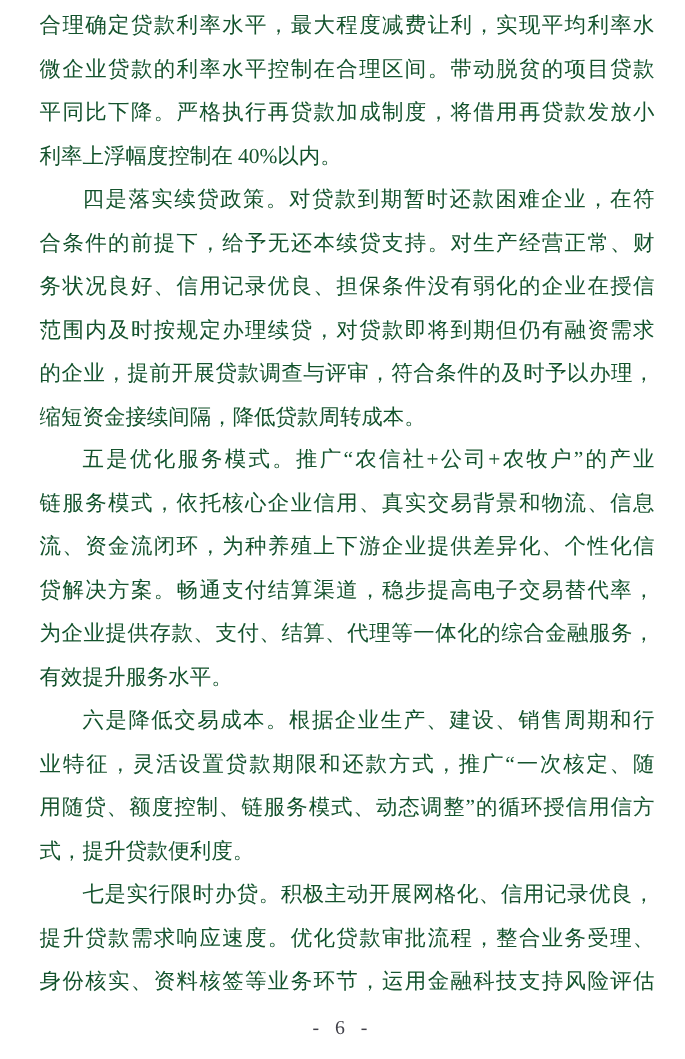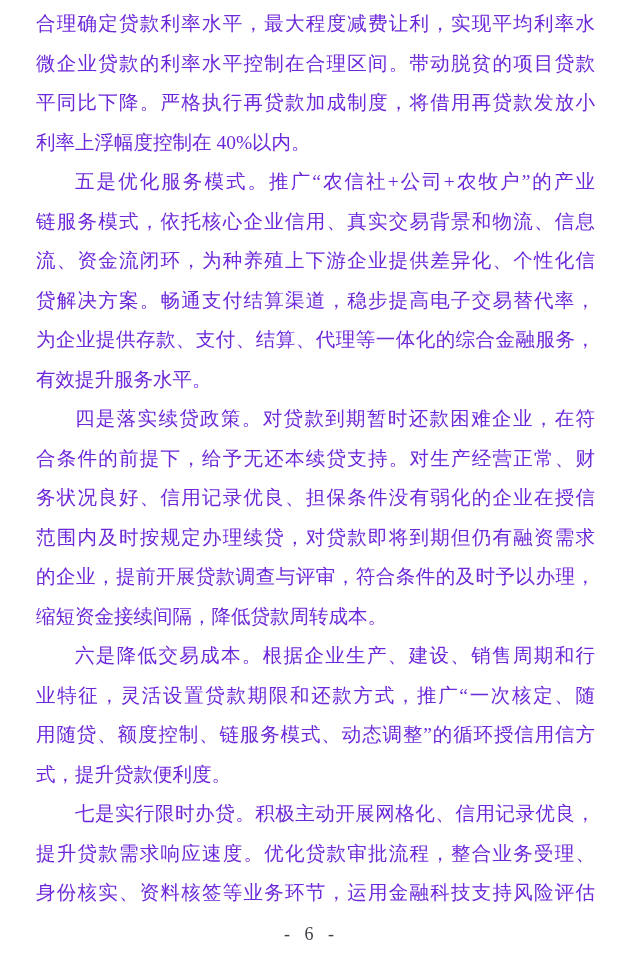--- a/index.html
+++ b/index.html
@@ -17,21 +17,21 @@
     position: relative;
     width: 623px;
     height: 963px;
     background: #ffffff;
   }
   .body-text {
     position: absolute;
     top: 4px;
     left: 36px;
     width: 559px;
-    color: #6d28d9;
+    color: #14532d;
     font-size: 19.5px;
     line-height: 39.5px;
   }
   .para { margin: 0; padding: 0; }
   .para .line {
     text-align: justify;
     text-align-last: justify;
     overflow: hidden;
     white-space: normal;
   }
@@ -56,34 +56,34 @@
 
 <div class="page">
   <div class="body-text">
       <div class="para">
         <div class="line">合理确定贷款利率水平，最大程度减费让利，实现平均利率水</div>
         <div class="line">微企业贷款的利率水平控制在合理区间。带动脱贫的项目贷款</div>
         <div class="line">平同比下降。严格执行再贷款加成制度，将借用再贷款发放小</div>
         <div class="line">利率上浮幅度控制在 40%以内。</div>
       </div>
       <div class="para indent">
+        <div class="line">四是落实续贷政策。对贷款到期暂时还款困难企业，在符</div>
+        <div class="line">合条件的前提下，给予无还本续贷支持。对生产经营正常、财</div>
+        <div class="line">务状况良好、信用记录优良、担保条件没有弱化的企业在授信</div>
+        <div class="line">范围内及时按规定办理续贷，对贷款即将到期但仍有融资需求</div>
+        <div class="line">的企业，提前开展贷款调查与评审，符合条件的及时予以办理，</div>
+        <div class="line">缩短资金接续间隔，降低贷款周转成本。</div>
+      </div>
+      <div class="para indent">
         <div class="line">五是优化服务模式。推广“农信社+公司+农牧户”的产业</div>
         <div class="line">链服务模式，依托核心企业信用、真实交易背景和物流、信息</div>
         <div class="line">流、资金流闭环，为种养殖上下游企业提供差异化、个性化信</div>
         <div class="line">贷解决方案。畅通支付结算渠道，稳步提高电子交易替代率，</div>
         <div class="line">为企业提供存款、支付、结算、代理等一体化的综合金融服务，</div>
         <div class="line">有效提升服务水平。</div>
-      </div>
-      <div class="para indent">
-        <div class="line">四是落实续贷政策。对贷款到期暂时还款困难企业，在符</div>
-        <div class="line">合条件的前提下，给予无还本续贷支持。对生产经营正常、财</div>
-        <div class="line">务状况良好、信用记录优良、担保条件没有弱化的企业在授信</div>
-        <div class="line">范围内及时按规定办理续贷，对贷款即将到期但仍有融资需求</div>
-        <div class="line">的企业，提前开展贷款调查与评审，符合条件的及时予以办理，</div>
-        <div class="line">缩短资金接续间隔，降低贷款周转成本。</div>
       </div>
       <div class="para indent">
         <div class="line">六是降低交易成本。根据企业生产、建设、销售周期和行</div>
         <div class="line">业特征，灵活设置贷款期限和还款方式，推广“一次核定、随</div>
         <div class="line">用随贷、额度控制、链服务模式、动态调整”的循环授信用信方</div>
         <div class="line">式，提升贷款便利度。</div>
       </div>
       <div class="para indent jlast">
         <div class="line">七是实行限时办贷。积极主动开展网格化、信用记录优良，</div>
         <div class="line">提升贷款需求响应速度。优化贷款审批流程，整合业务受理、</div>

